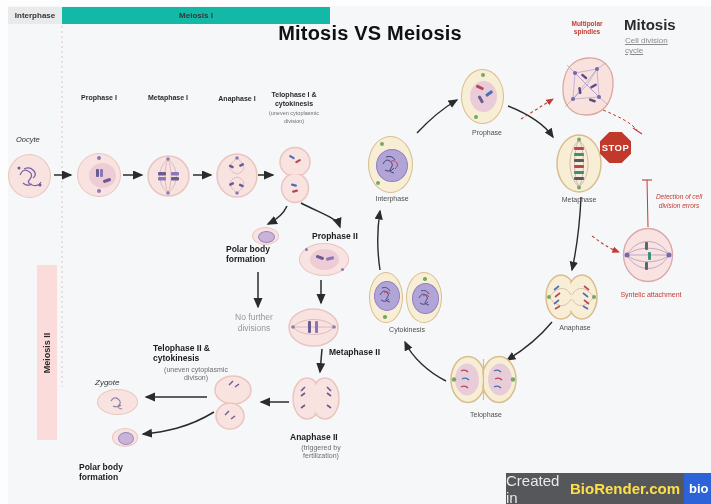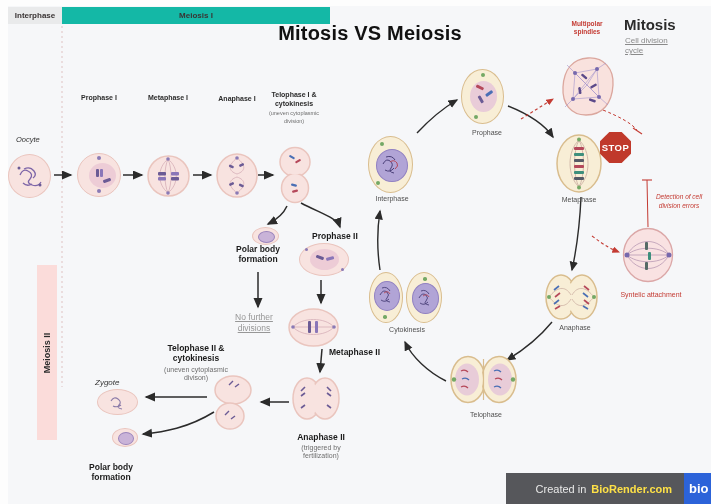--- a/index.html
+++ b/index.html
@@ -5,38 +5,38 @@
   html,body{margin:0;padding:0;}
   body{width:711px;height:504px;position:relative;overflow:hidden;
        background:#f6f7f9;font-family:"Liberation Sans",sans-serif;}
   .abs{position:absolute;}
   .strip{background:#fdfdfd;}
   .hdr{font-size:8px;font-weight:bold;color:#3a3434;display:flex;align-items:center;justify-content:center;}
   .title{font-size:20px;font-weight:bold;color:#111;text-align:center;letter-spacing:.2px;}
   .stage-col{font-size:7px;font-weight:bold;color:#2b2b2b;text-align:center;line-height:1.25;}
   .note{font-size:5.5px;font-weight:normal;color:#6e6e6e;line-height:1.2;}
   .ital{font-style:italic;font-size:7.5px;color:#333;}
-  .boldlab{font-size:8.5px;font-weight:bold;color:#1c1c1c;text-align:center;line-height:1.2;}
+  .boldlab{font-size:8.5px;font-weight:bold;color:#1c1c1c;text-align:left;line-height:1.2;}
   .graylab{font-size:8.5px;color:#979797;text-align:center;line-height:1.25;}
   .subnote{font-size:7px;font-weight:normal;color:#6e6e6e;line-height:1.15;}
   .mito-lab{font-size:7px;color:#4f4f4f;text-align:center;}
   .redlab{color:#c43b33;}
   .cell{border-radius:50%;box-sizing:border-box;}
   .cell-pink{background:#f8e3e0;border:1.5px solid #eac5be;}
   .cell-cream{background:#f8eed6;border:1.5px solid #d9bd8e;}
   .nuc{border-radius:50%;position:absolute;}
   .nuc-pink{background:#edccd6;}
   .nuc-purple{background:#b1a4d6;border:1px solid #9181c2;}
   .chr{position:absolute;border-radius:1px;}
   .dot{position:absolute;border-radius:50%;}
   .vlabel{font-size:9px;font-weight:bold;color:#2b2b2b;white-space:nowrap;}
   .stop{background:#c0392b;color:#fff;font-weight:bold;font-size:9.5px;text-align:center;
         clip-path:polygon(30% 0%,70% 0%,100% 30%,100% 70%,70% 100%,30% 100%,0% 70%,0% 30%);
         display:flex;align-items:center;justify-content:center;letter-spacing:.5px;}
-  .badge{background:#56575b;color:#e9e9e9;font-size:11px;display:flex;align-items:center;justify-content:flex-end;padding-right:12px;box-sizing:border-box;}
+  .badge{background:#56575b;color:#e9e9e9;font-size:15px;display:flex;align-items:center;justify-content:flex-end;padding-right:4px;box-sizing:border-box;}
   .badge b{color:#fde047;margin-left:5px;}
   .logo{background:#2c63d9;color:#fff;font-weight:bold;font-size:13px;display:flex;align-items:center;padding-left:5px;overflow:hidden;box-sizing:border-box;}
   .mitosis-title{font-size:15px;font-weight:bold;color:#2b2b2b;}
   .mitosis-sub{font-size:8px;color:#8a8a8a;line-height:1.25;}
   svg{display:block;}
 </style>
 </head>
 <body>
 
 <div class="abs strip" style="left:0;top:0;width:711px;height:6px;"></div>
@@ -177,21 +177,21 @@
       <rect x="18" y="14" width="6" height="2.2" rx="1" transform="rotate(-30 21 15)"></rect>
       <rect x="15" y="44" width="6" height="2.2" rx="1" transform="rotate(-15 18 45)"></rect>
     </g>
   </svg>
 </div>
 
 <div class="abs cell cell-pink" style="left:252px;top:227px;width:27px;height:18px;">
   <div class="nuc" style="left:5px;top:3px;width:15px;height:10px;background:#c9b3d8;border:1px solid #9b85bd;"></div>
 </div>
 <div class="abs boldlab" style="left:226px;top:244px;width:64px;">Polar body formation</div>
-<div class="abs graylab" style="left:225px;top:312px;width:58px;text-decoration:underline;">No further divisions</div>
+<div class="abs graylab" style="left:225px;top:312px;width:58px;">No further divisions</div>
 
 <div class="abs boldlab" style="left:312px;top:231px;width:60px;text-align:left;">Prophase II</div>
 <div class="abs cell cell-pink" style="left:299px;top:243px;width:50px;height:33px;">
   <div class="nuc nuc-pink" style="left:10px;top:5px;width:29px;height:21px;"></div>
   <div class="chr" style="left:16px;top:12px;width:8px;height:2.5px;background:#6b5b95;transform:rotate(20deg);"></div>
   <div class="chr" style="left:26px;top:13px;width:8px;height:2.5px;background:#8a76b8;transform:rotate(-15deg);"></div>
   <div class="dot" style="left:5px;top:4px;width:3px;height:3px;background:#8a7ab5;"></div>
   <div class="dot" style="left:41px;top:24px;width:3px;height:3px;background:#8a7ab5;"></div>
 </div>
 

